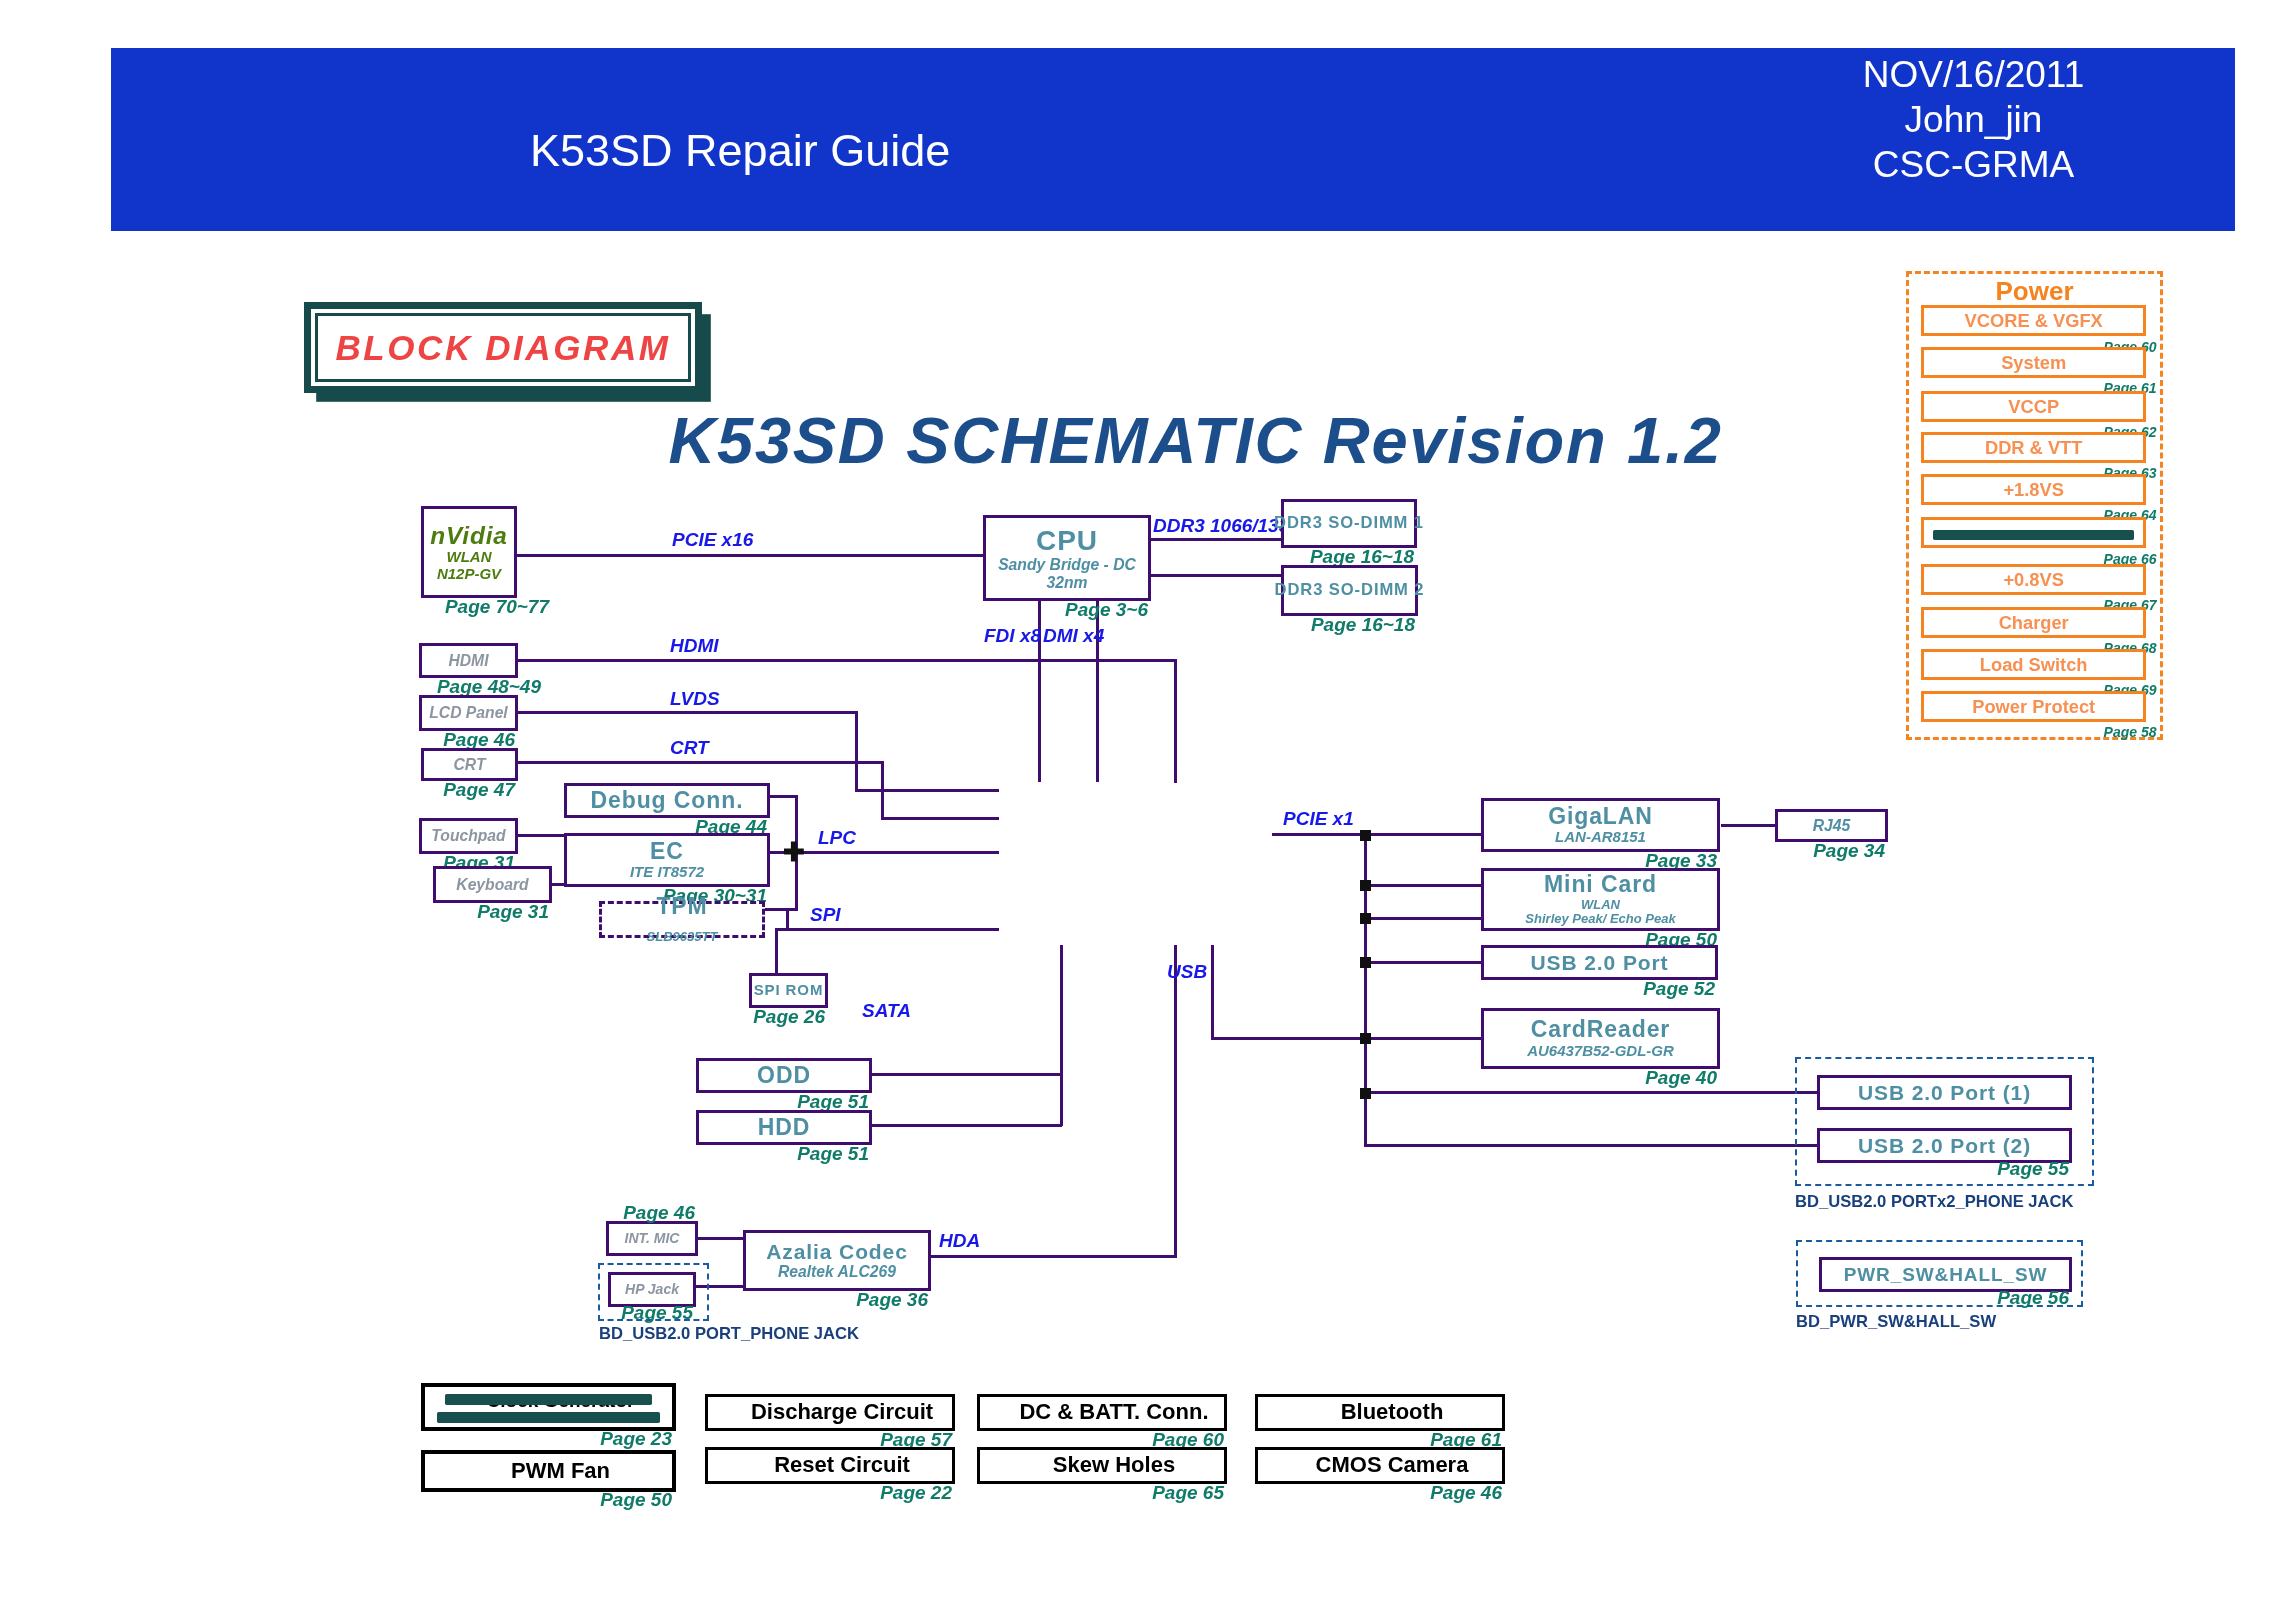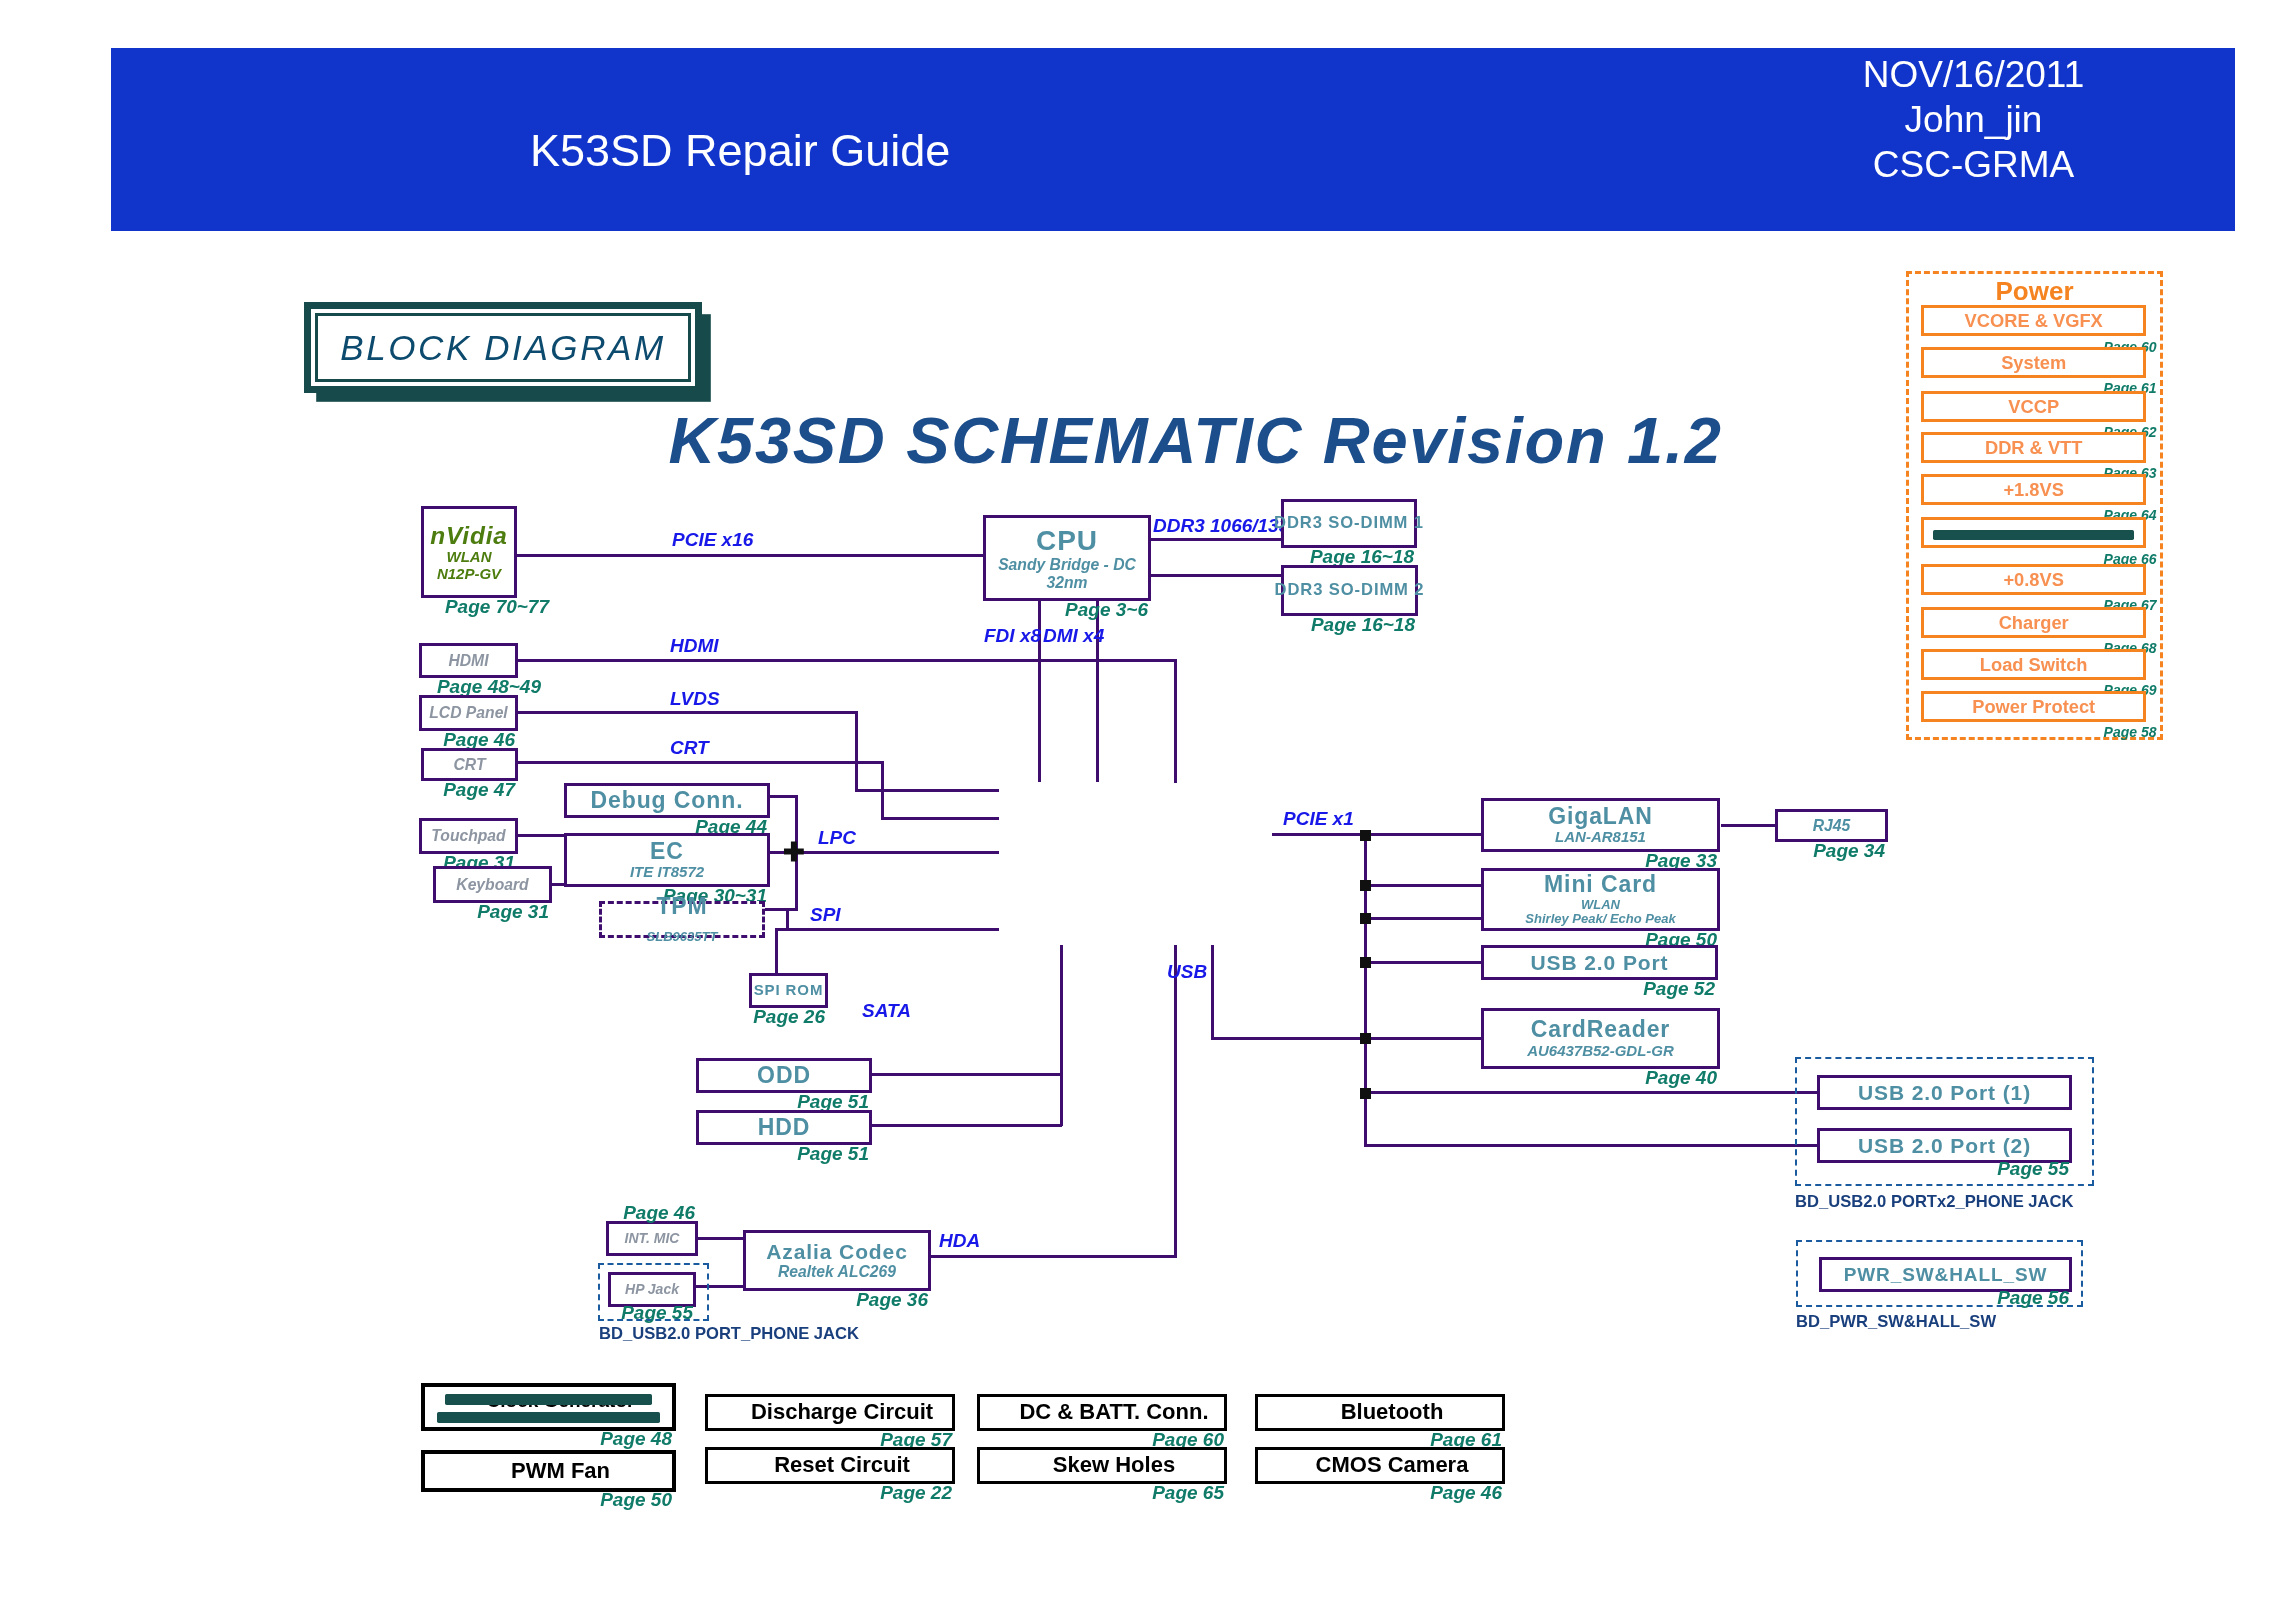--- a/index.html
+++ b/index.html
@@ -7,21 +7,21 @@
           font-family:"Liberation Sans",sans-serif;}
   
   .hdr{position:absolute;left:111px;top:48px;width:2124px;height:183px;background:#1135cb;}
   .hdr-title{position:absolute;left:419px;top:77px;font-size:45px;color:#fff;white-space:nowrap;}
   .hdr-meta{position:absolute;left:1618px;top:3.5px;width:489px;text-align:center;color:#fff;
             font-size:37px;line-height:1.22;}
   
   .bd-frame{position:absolute;left:304px;top:302px;width:384px;height:77px;border:7.9px solid #174b4b;
             background:#fff;box-shadow:10.5px 10.5px 0 -1.7px #174b4b;}
   .bd-inner{position:absolute;inset:4.4px;border:3.5px solid #174b4b;display:flex;align-items:center;justify-content:center;}
-  .bd-inner span{font-weight:normal;font-style:italic;font-size:35px;letter-spacing:2.6px;color:#0c4a6e;}
+  .bd-inner span{font-weight:bold;font-style:italic;font-size:35px;letter-spacing:2.6px;color:#ef4444;}
   .main-title{position:absolute;left:576px;top:403px;width:1239px;text-align:center;
               font-size:65px;font-weight:bold;font-style:italic;color:#1d4e8c;letter-spacing:1.7px;white-space:nowrap;}
   
   .b{position:absolute;background:#fff;border:3.5px solid #3f0d6e;box-sizing:border-box;
      display:flex;flex-direction:column;align-items:center;justify-content:center;line-height:1.12;text-align:center;}
   .t1{font-weight:bold;font-size:23px;color:#4f8fa3;letter-spacing:0.9px;white-space:nowrap;}
   .big{font-size:28px;}
   .it{font-style:italic;}
   .sub{font-weight:bold;font-style:italic;font-size:15px;color:#4f8fa3;white-space:nowrap;}
   .gray{color:#4d7c0f;}
@@ -279,21 +279,21 @@
   <div class="b" style="left:743px;top:1230px;width:188px;height:61px">
     <div class="t1" style="font-size:21px">Azalia Codec</div>
     <div class="sub" style="font-size:15.7px">Realtek ALC269</div>
     <span class="pg">Page 36</span>
   </div>
 
   <div class="b blk-black" style="left:421px;top:1383px;width:255px;height:48px;border-width:4.4px">
     <div class="t-b" style="font-size:19px;margin-bottom:12.2px">Clock Generator</div>
     <div class="sbar" style="left:8%;top:7px;width:84%"></div>
     <div class="sbar" style="left:5%;top:25px;width:90%"></div>
-    <span class="pg">Page 48</span>
+    <span class="pg">Page 23</span>
   </div>
 
   <div class="b blk-black" style="left:705px;top:1394px;width:250px;height:37px">
     <div class="t-b">Discharge Circuit</div>
     <span class="pg">Page 57</span>
   </div>
 
   <div class="b blk-black" style="left:977px;top:1394px;width:250px;height:37px">
     <div class="t-b">DC &amp; BATT. Conn.</div>
     <span class="pg">Page 60</span>

